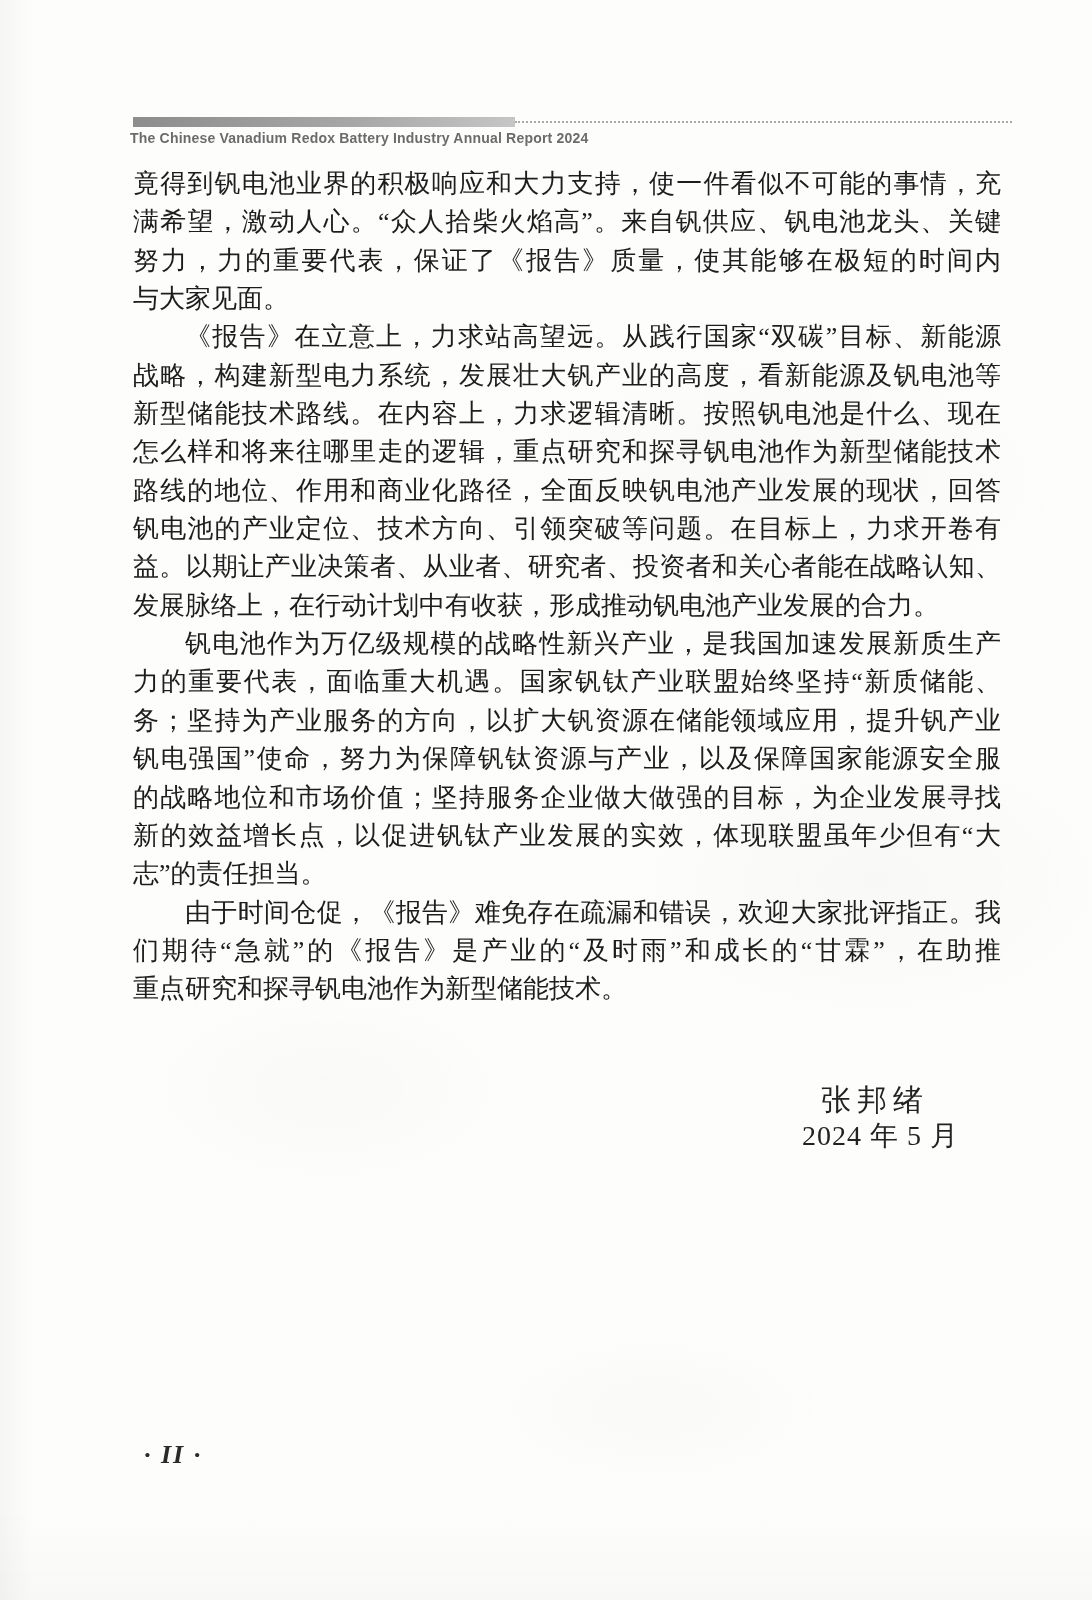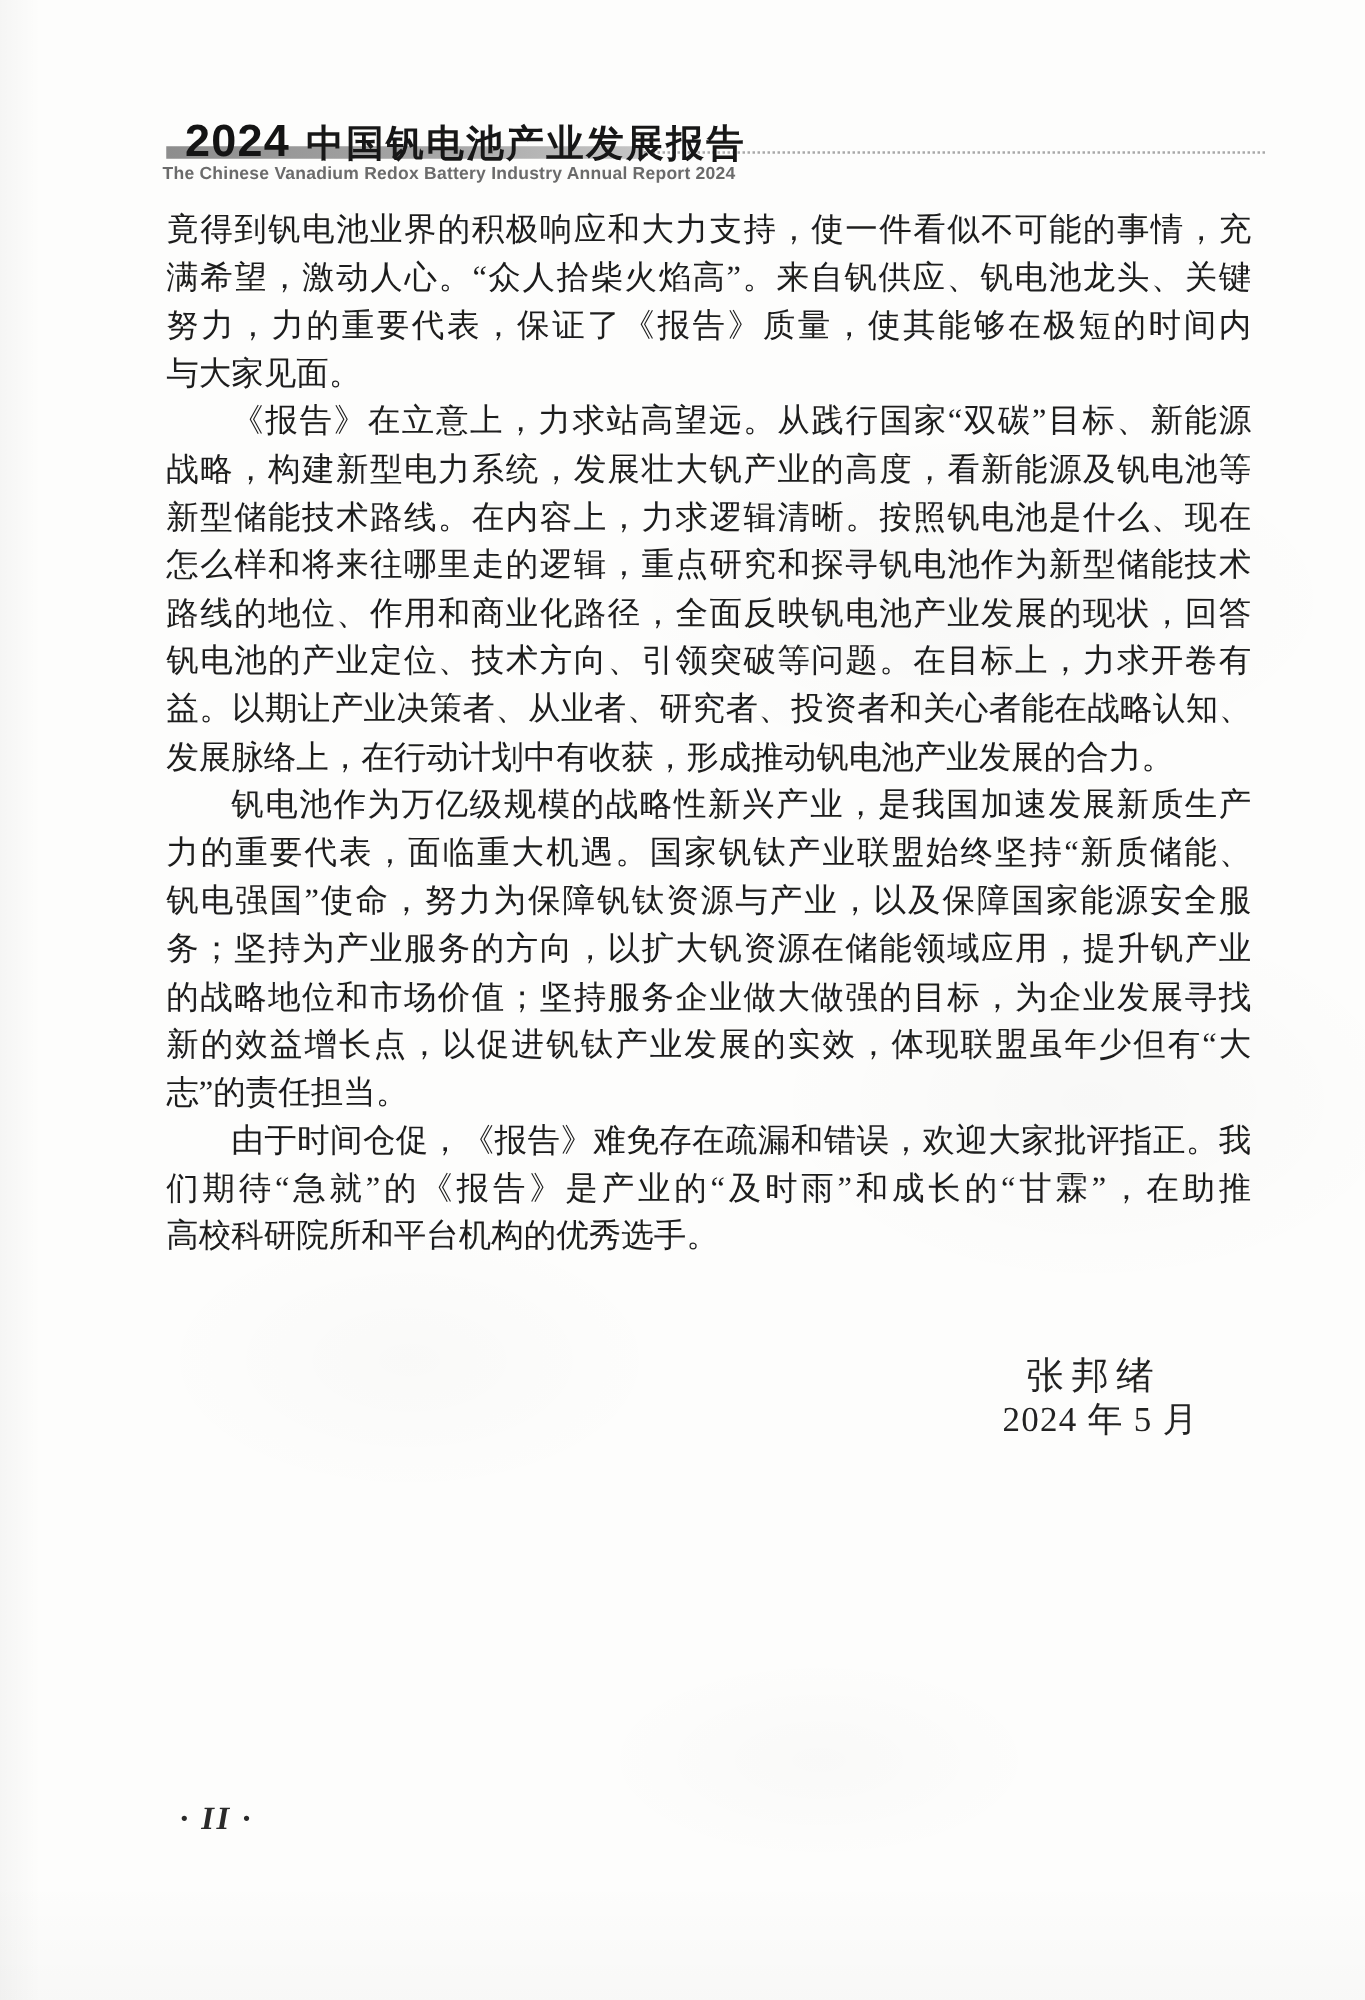--- a/index.html
+++ b/index.html
@@ -73,51 +73,47 @@
     position:absolute;left:144px;top:1440px;
     font-style:italic;font-weight:600;font-size:26px;color:#2a2a2a;
     letter-spacing:2px;white-space:nowrap;text-align:center;
   }
 </style>
 </head>
 <body>
 
 <div class="page">
 
-  <div class="title-row">
-    <span class="year">2024</span>
-    <span class="title-cn">中国钒电池产业发展报告</span>
-  </div>
   <div class="title-bar"></div>
   <div class="title-rule"></div>
   <div class="subtitle">The Chinese Vanadium Redox Battery Industry Annual Report 2024</div>
 
   <main id="body-text">
       <div class="line">竟得到钒电池业界的积极响应和大力支持，使一件看似不可能的事情，充</div>
       <div class="line">满希望，激动人心。“众人拾柴火焰高”。来自钒供应、钒电池龙头、关键</div>
       <div class="line">努力，力的重要代表，保证了《报告》质量，使其能够在极短的时间内</div>
       <div class="line para-last">与大家见面。</div>
       <div class="line indent">《报告》在立意上，力求站高望远。从践行国家“双碳”目标、新能源</div>
       <div class="line">战略，构建新型电力系统，发展壮大钒产业的高度，看新能源及钒电池等</div>
       <div class="line">新型储能技术路线。在内容上，力求逻辑清晰。按照钒电池是什么、现在</div>
       <div class="line">怎么样和将来往哪里走的逻辑，重点研究和探寻钒电池作为新型储能技术</div>
       <div class="line">路线的地位、作用和商业化路径，全面反映钒电池产业发展的现状，回答</div>
       <div class="line">钒电池的产业定位、技术方向、引领突破等问题。在目标上，力求开卷有</div>
       <div class="line">益。以期让产业决策者、从业者、研究者、投资者和关心者能在战略认知、</div>
       <div class="line para-last">发展脉络上，在行动计划中有收获，形成推动钒电池产业发展的合力。</div>
       <div class="line indent">钒电池作为万亿级规模的战略性新兴产业，是我国加速发展新质生产</div>
       <div class="line">力的重要代表，面临重大机遇。国家钒钛产业联盟始终坚持“新质储能、</div>
+      <div class="line">务；坚持为产业服务的方向，以扩大钒资源在储能领域应用，提升钒产业</div>
       <div class="line">钒电强国”使命，努力为保障钒钛资源与产业，以及保障国家能源安全服</div>
-      <div class="line">务；坚持为产业服务的方向，以扩大钒资源在储能领域应用，提升钒产业</div>
       <div class="line">的战略地位和市场价值；坚持服务企业做大做强的目标，为企业发展寻找</div>
       <div class="line">新的效益增长点，以促进钒钛产业发展的实效，体现联盟虽年少但有“大</div>
       <div class="line para-last">志”的责任担当。</div>
       <div class="line indent">由于时间仓促，《报告》难免存在疏漏和错误，欢迎大家批评指正。我</div>
       <div class="line">们期待“急就”的《报告》是产业的“及时雨”和成长的“甘霖”，在助推</div>
-      <div class="line para-last">高校科研院所和平台机构的优秀选手。</div>
+      <div class="line para-last">重点研究和探寻钒电池作为新型储能技术。</div>
     </main>
 
   <div class="sig-name">张邦绪</div>
   <div class="sig-date">2024 年 5 月</div>
 
   <div class="page-number">· II ·</div>
 
 </div>
 
 </body></html>

